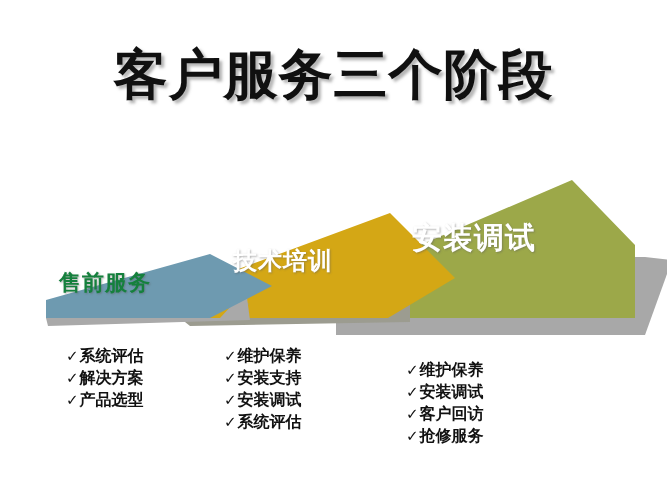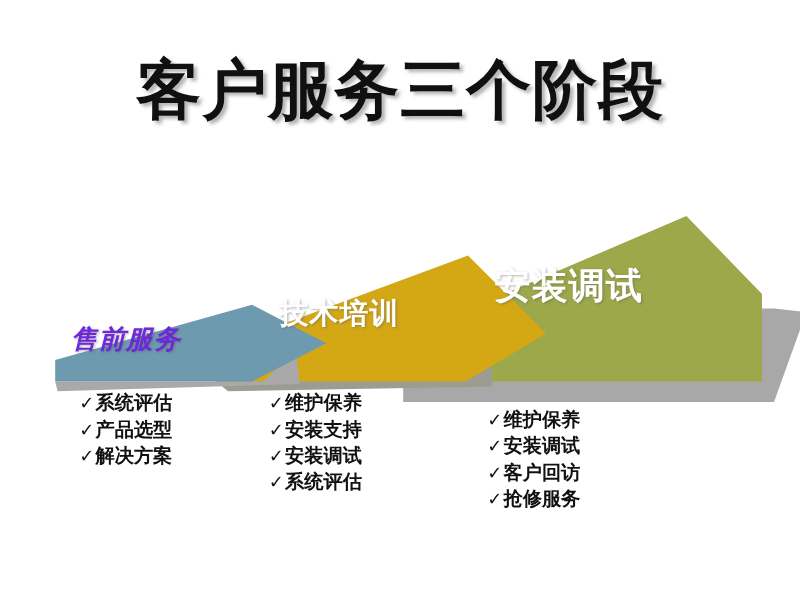--- a/index.html
+++ b/index.html
@@ -76,21 +76,21 @@
     left: 412px;
     top: 68px;
     font-size: 30px;
     letter-spacing: 1px;
   }
 
   
   #columns {
     position: absolute;
     left: 0;
-    top: 325px;
+    top: 345px;
     width: 667px;
     height: 120px;
   }
   .bullet-col {
     position: absolute;
     top: 0;
   }
   .bullet-item {
     font-size: 16px;
     font-weight: bold;
@@ -127,36 +127,36 @@
       <polygon points="331,133 418,31 570,31 635,95 570,168 418,168 331,168 398,150" fill="#9CA849" opacity="0"></polygon>
       <polygon points="329,134 572,30 635,95 635,168 333,168 400,151" fill="#9CA849"></polygon>
 
       <polygon points="180,168 250,148 340,148 410,120 410,172 190,176" fill="#9C9C90"></polygon>
       <polygon points="182,140 390,63 455,128 388,168 182,168 250,154" fill="#D4A715"></polygon>
 
       <polygon points="46,168 220,168 246,140 250,170 48,176" fill="#A9A9A9"></polygon>
       <polygon points="46,150 210,104 272,136 210,168 46,168" fill="#6E9AB0"></polygon>
     </svg>
 
-    <div class="band-label" id="label-pre" style="color: #6d28d9; font-style: italic;">售前服务</div>
+    <div class="band-label" id="label-pre" style="color: #15803d;">售前服务</div>
     <div class="band-label" id="label-mid" style="color: rgb(255, 255, 255);">技术培训</div>
     <div class="band-label" id="label-post" style="color: rgb(255, 255, 255);">安装调试</div>
   </div>
 
   <div id="columns">
 
     <div class="bullet-col" id="col-pre">
       <div class="bullet-item">
         <span class="tick">✓</span><span>系统评估</span>
       </div>
       <div class="bullet-item">
-        <span class="tick">✓</span><span>产品选型</span>
+        <span class="tick">✓</span><span>解决方案</span>
       </div>
       <div class="bullet-item">
-        <span class="tick">✓</span><span>解决方案</span>
+        <span class="tick">✓</span><span>产品选型</span>
       </div>
     </div>
 
     <div class="bullet-col" id="col-mid">
       <div class="bullet-item">
         <span class="tick">✓</span><span>维护保养</span>
       </div>
       <div class="bullet-item">
         <span class="tick">✓</span><span>安装支持</span>
       </div>

